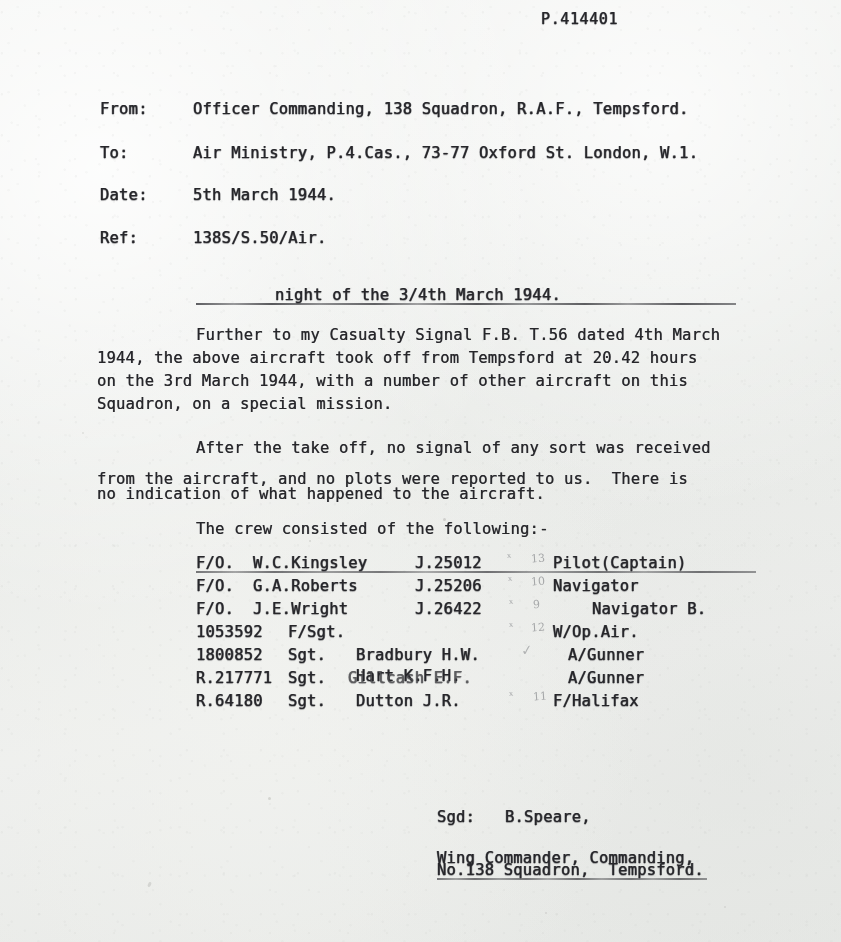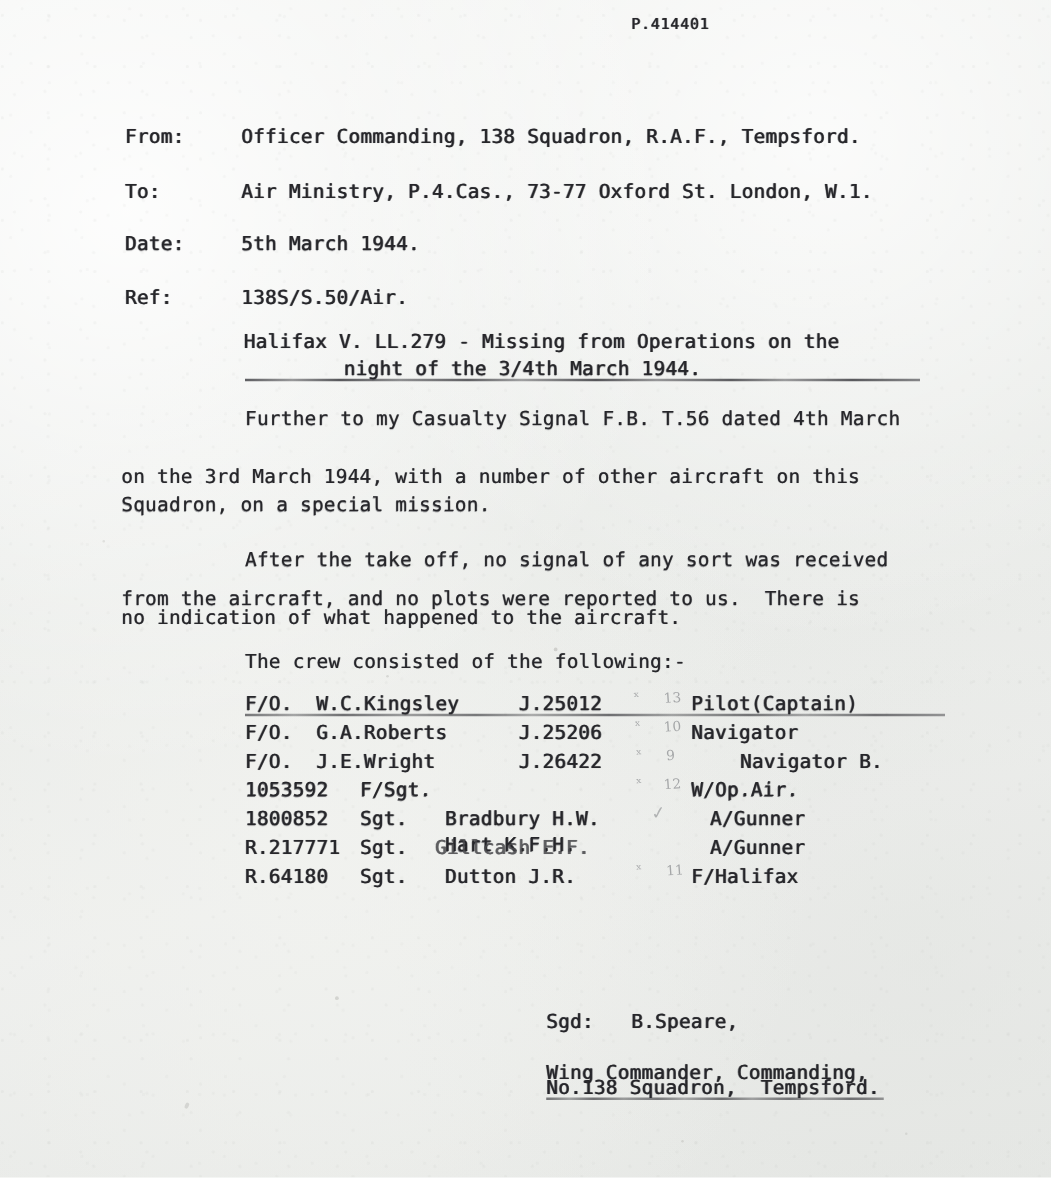--- a/index.html
+++ b/index.html
@@ -60,22 +60,23 @@
     letter-spacing: 0.2px;
     line-height: 22px;
     color: #26262a;
     text-shadow:
       0.4px 0 0 rgba(40,40,45,0.42),
       -0.35px 0.3px 0 rgba(60,60,65,0.3),
       0 0.45px 0.6px rgba(70,70,75,0.35);
   }
 
   .ref-no {
-    font-size: 12px;
+    font-size: 15px;
     letter-spacing: 0.6px;
+    margin-left: 36px;
   }
 
   .bold-ish {
     text-shadow:
       0.55px 0 0 rgba(30,30,35,0.6),
       -0.5px 0.25px 0 rgba(45,45,50,0.45),
       0 0.5px 0.7px rgba(60,60,65,0.45);
   }
 
   .faded {
@@ -150,25 +151,25 @@
 
   <div class="tw bold-ish" style="left:100px;top:142px;">To:</div>
   <div class="tw bold-ish" style="left:193px;top:142px;">Air Ministry, P.4.Cas., 73-77 Oxford St. London, W.1.</div>
 
   <div class="tw bold-ish" style="left:100px;top:184px;">Date:</div>
   <div class="tw bold-ish" style="left:193px;top:184px;">5th March 1944.</div>
 
   <div class="tw bold-ish" style="left:100px;top:227px;">Ref:</div>
   <div class="tw bold-ish" style="left:193px;top:227px;">138S/S.50/Air.</div>
 
-  <div class="tw bold-ish" style="left:195px;top:262px;">Halifax V. LL.279 - Missing from Operations on the</div>
   <div class="tw bold-ish" style="left:275px;top:284px;">night of the 3/4th March 1944.</div>
   <div class="rule" style="left:196px;top:303px;width:540px;"></div>
 
   <div class="tw" style="left:196px;top:324px;">Further to my Casualty Signal F.B. T.56 dated 4th March</div>
+  <div class="tw" style="left:97px;top:347px;">1944, the above aircraft took off from Tempsford at 20.42 hours</div>
   <div class="tw" style="left:97px;top:370px;">on the 3rd March 1944, with a number of other aircraft on this</div>
   <div class="tw" style="left:97px;top:393px;">Squadron, on a special mission.</div>
 
   <div class="tw" style="left:196px;top:437px;">After the take off, no signal of any sort was received</div>
   <div class="tw" style="left:97px;top:468px;">from the aircraft, and no plots were reported to us.  There is</div>
   <div class="tw" style="left:97px;top:483px;">no indication of what happened to the aircraft.</div>
 
   <div class="tw" style="left:196px;top:518px;">The crew consisted of the following:-</div>
 
   <div class="tw bold-ish" style="left:196px;top:552px;">F/O.</div>

